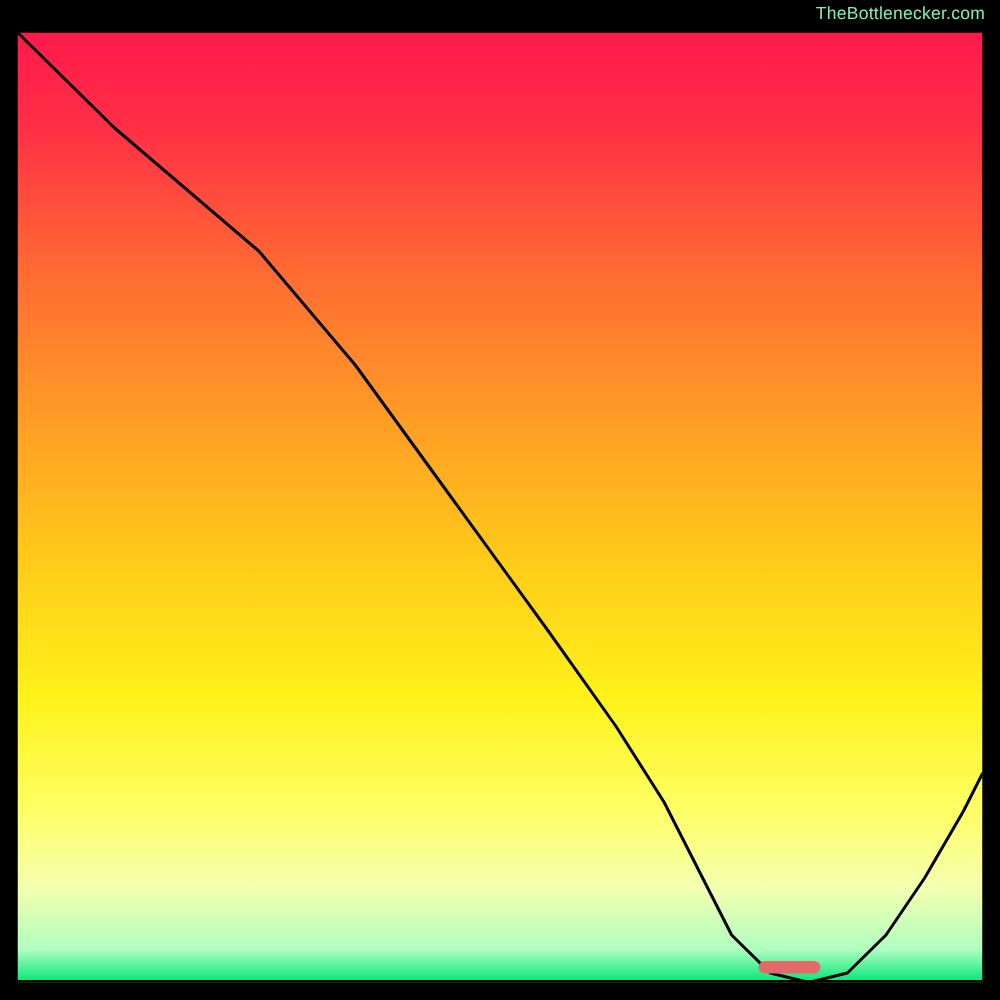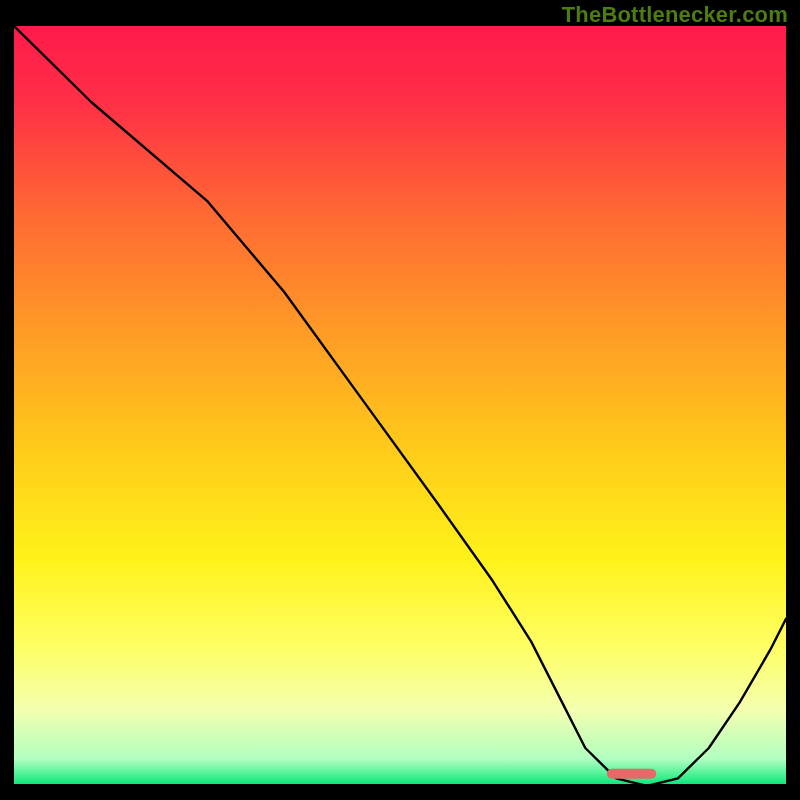--- a/index.html
+++ b/index.html
@@ -23,23 +23,23 @@
     position: absolute;
     left: 0;
     top: 0;
     width: 772px;
     height: 760px;
   }
   .watermark {
     position: absolute;
     top: 2px;
     right: 12px;
-    color: #4d7c0f;
-    font-size: 22px;
-    font-weight: 700;
+    color: #86efac;
+    font-size: 14px;
+    font-weight: 400;
     letter-spacing: 0.2px;
   }
 </style>
 </head>
 <body>
 
 <div class="watermark">TheBottlenecker.com</div>
 
 <div class="frame">
   <svg class="plot" viewBox="0 0 772 760" preserveAspectRatio="none">

